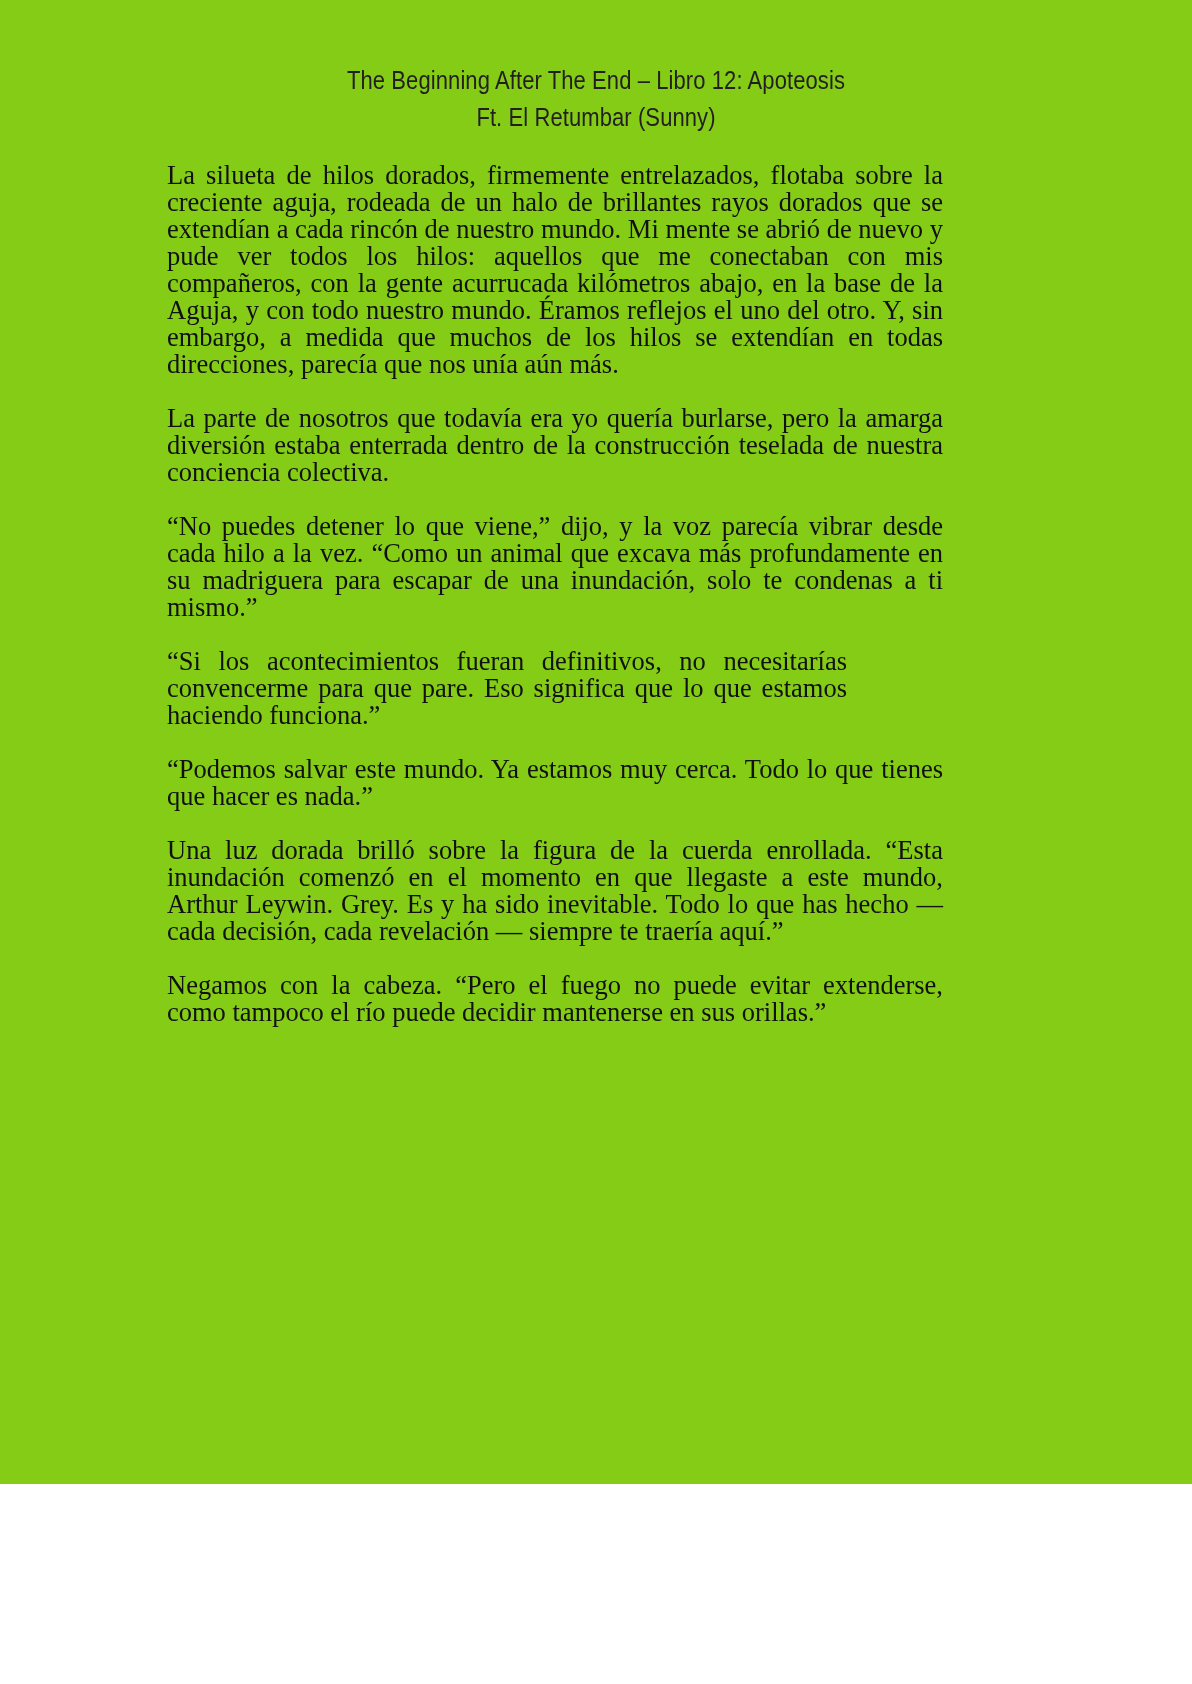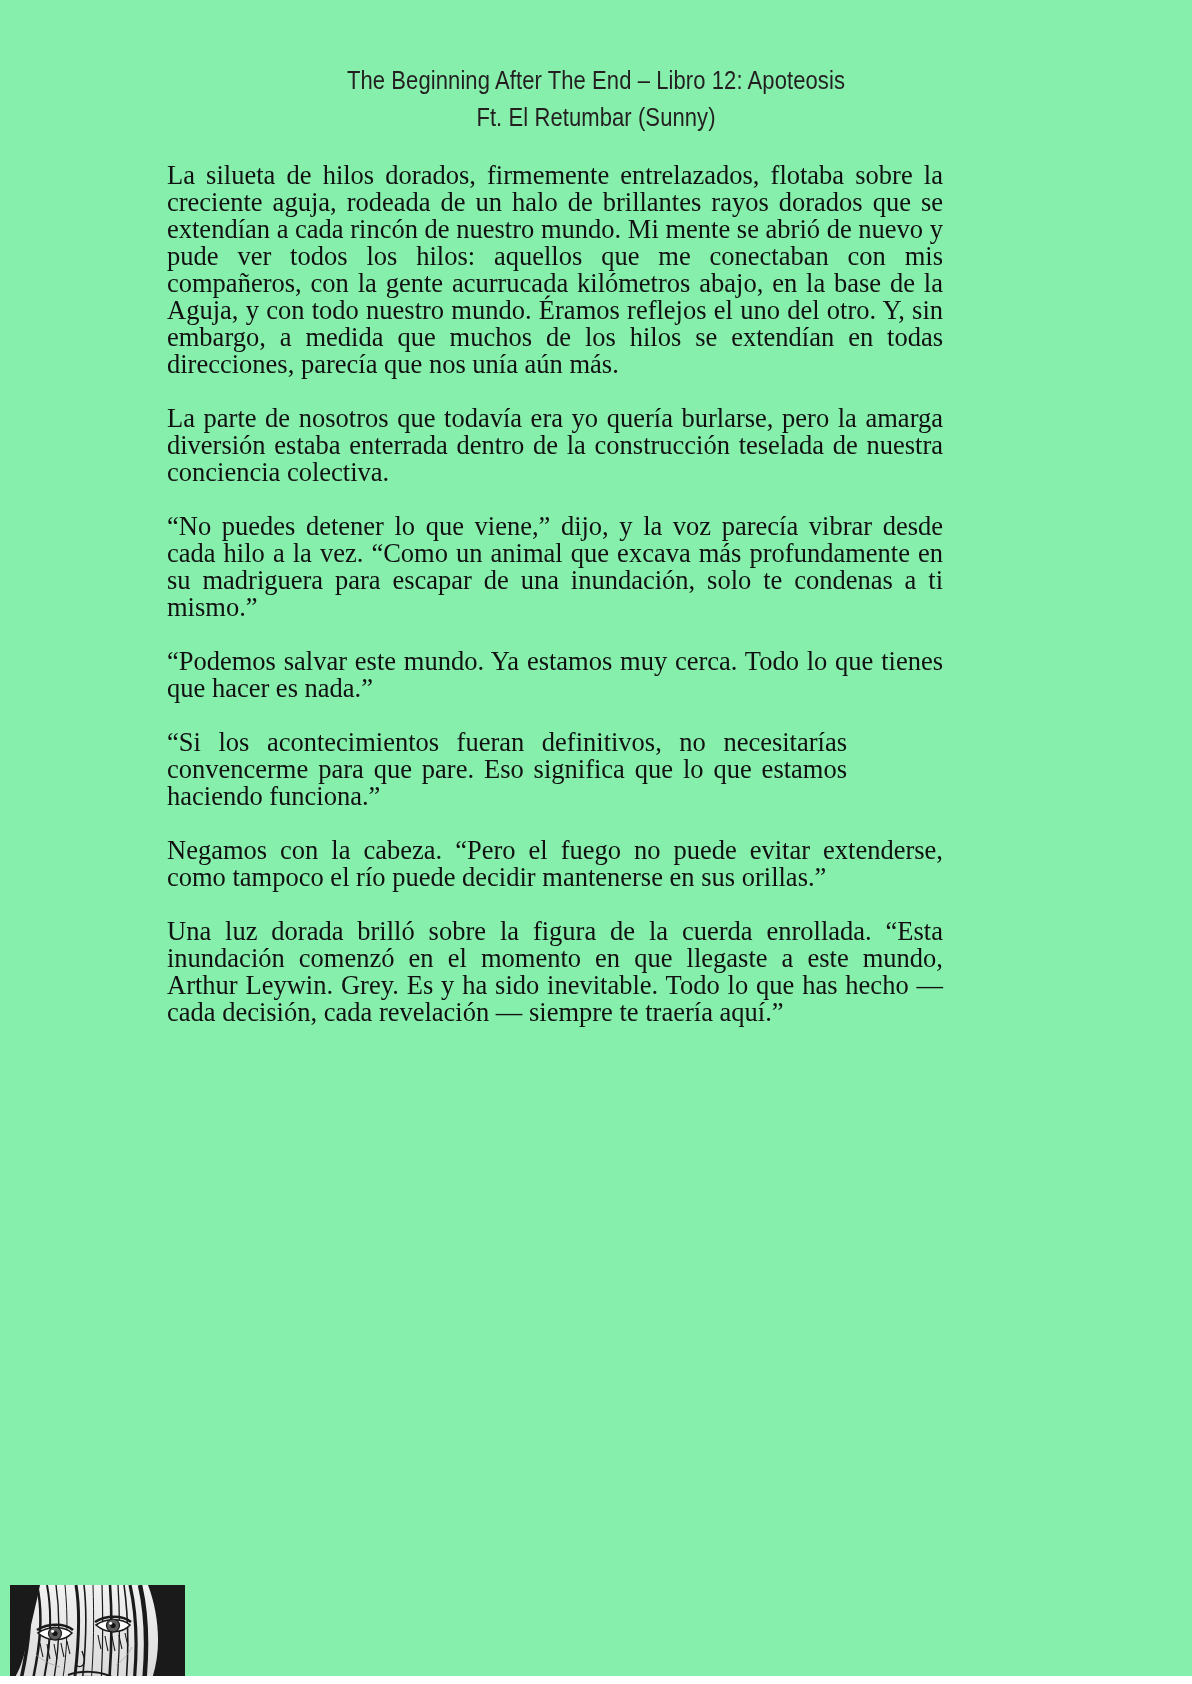--- a/index.html
+++ b/index.html
@@ -3,22 +3,22 @@
 <meta charset="utf-8">
 <style>
   html, body {
     margin: 0;
     padding: 0;
     background: #ffffff;
   }
   .page {
     position: relative;
     width: 1192px;
-    height: 1676px;
-    background: #86efac;
+    height: 1484px;
+    background: #84cc16;
     overflow: hidden;
     box-sizing: border-box;
   }
 
   
   .doc-header {
     position: absolute;
     top: 62px;
     left: 0;
     width: 1192px;
@@ -81,24 +81,24 @@
 
   <div class="doc-header">
     <span class="hline">The Beginning After The End – Libro 12: Apoteosis</span>
     <span class="hline">Ft. El Retumbar (Sunny)</span>
   </div>
 
   <div class="body-col">
     <p class="para">La silueta de hilos dorados, firmemente entrelazados, flotaba sobre la creciente aguja, rodeada de un halo de brillantes rayos dorados que se extendían a cada rincón de nuestro mundo. Mi mente se abrió de nuevo y pude ver todos los hilos: aquellos que me conectaban con mis compañeros, con la gente acurrucada kilómetros abajo, en la base de la Aguja, y con todo nuestro mundo. Éramos reflejos el uno del otro. Y, sin embargo, a medida que muchos de los hilos se extendían en todas direcciones, parecía que nos unía aún más.</p>
     <p class="para">La parte de nosotros que todavía era yo quería burlarse, pero la amarga diversión estaba enterrada dentro de la construcción teselada de nuestra conciencia colectiva.</p>
     <p class="para">“No puedes detener lo que viene,” dijo, y la voz parecía vibrar desde cada hilo a la vez. “Como un animal que excava más profundamente en su madriguera para escapar de una inundación, solo te condenas a ti mismo.”</p>
+    <p class="para narrow">“Si los acontecimientos fueran definitivos, no necesitarías convencerme para que pare. Eso significa que lo que estamos haciendo funciona.”</p>
     <p class="para">“Podemos salvar este mundo. Ya estamos muy cerca. Todo lo que tienes que hacer es nada.”</p>
-    <p class="para narrow">“Si los acontecimientos fueran definitivos, no necesitarías convencerme para que pare. Eso significa que lo que estamos haciendo funciona.”</p>
+    <p class="para">Una luz dorada brilló sobre la figura de la cuerda enrollada. “Esta inundación comenzó en el momento en que llegaste a este mundo, Arthur Leywin. Grey. Es y ha sido inevitable. Todo lo que has hecho — cada decisión, cada revelación — siempre te traería aquí.”</p>
     <p class="para">Negamos con la cabeza. “Pero el fuego no puede evitar extenderse, como tampoco el río puede decidir mantenerse en sus orillas.”</p>
-    <p class="para">Una luz dorada brilló sobre la figura de la cuerda enrollada. “Esta inundación comenzó en el momento en que llegaste a este mundo, Arthur Leywin. Grey. Es y ha sido inevitable. Todo lo que has hecho — cada decisión, cada revelación — siempre te traería aquí.”</p>
   </div>
 
   <div class="illustration" title="" aria-hidden="true">
     <svg width="175" height="99" viewBox="0 0 175 99" xmlns="http://www.w3.org/2000/svg">
       <defs>
         <clipPath id="frameclip">
           <rect x="0" y="0" width="175" height="99"></rect>
         </clipPath>
         <linearGradient id="skin" x1="0" y1="0" x2="0" y2="1">
           <stop offset="0" stop-color="#f2f2f2"></stop>

